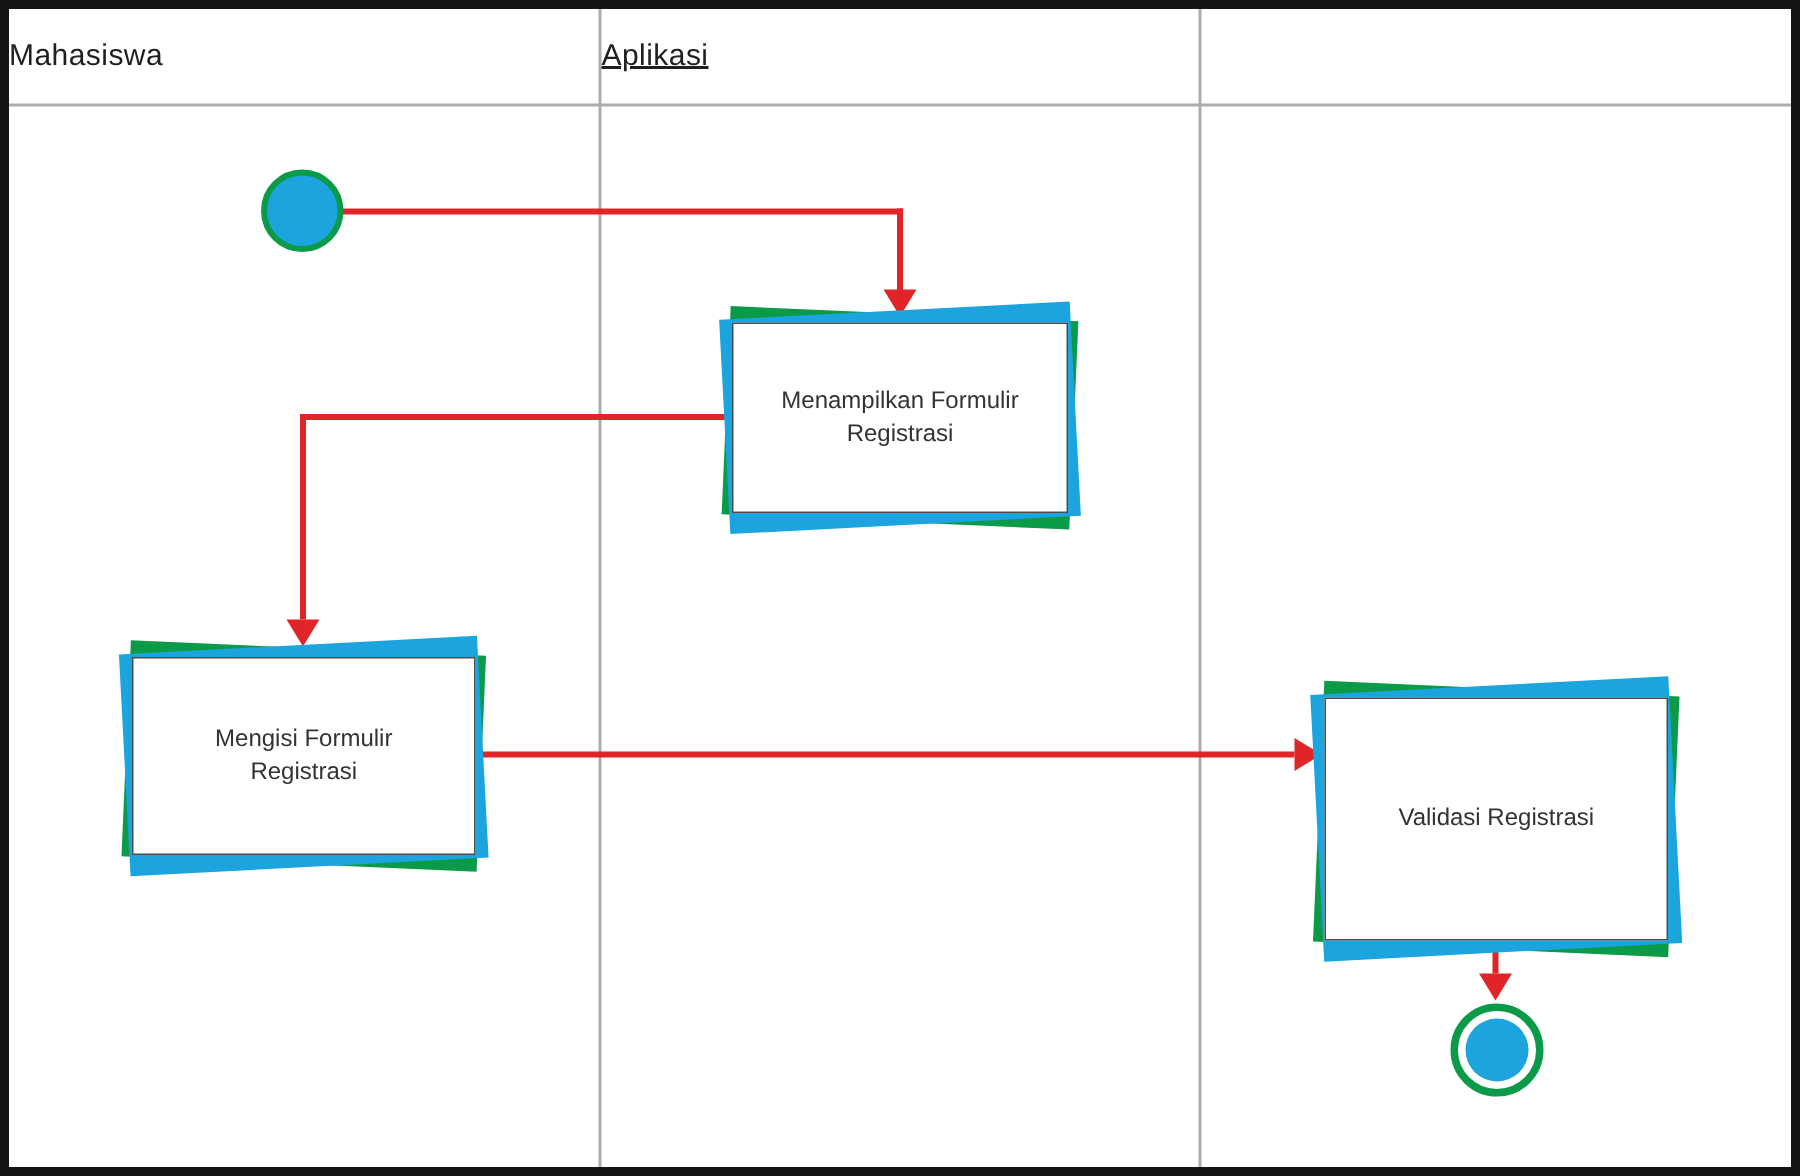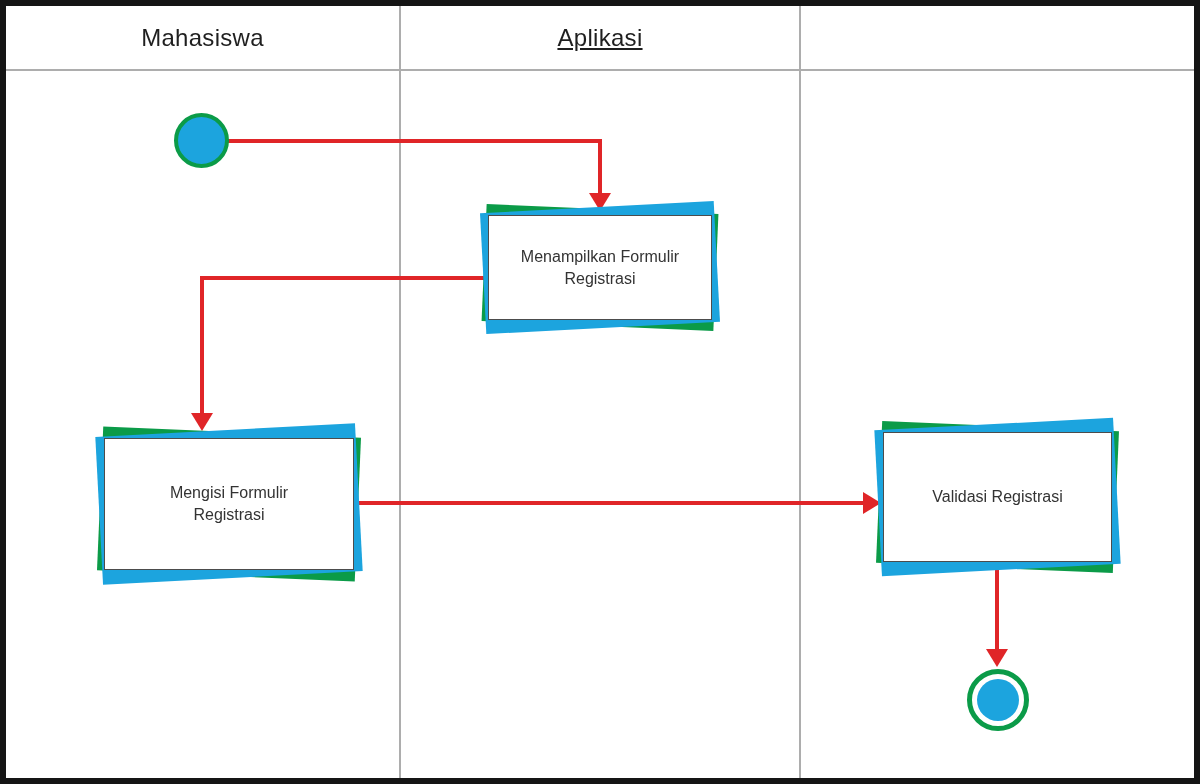--- a/index.html
+++ b/index.html
@@ -4,39 +4,39 @@
 <style>
   html,body{margin:0;padding:0;background:#fff;font-family:"Liberation Sans",sans-serif;}
   .stage{position:relative;width:1200px;height:784px;background:#fff;overflow:hidden;}
   .frame{position:absolute;inset:0;border:6px solid var(--frame,#151515);pointer-events:none;z-index:30;}
 
   
   .header-line{position:absolute;left:6px;right:6px;top:69px;height:2px;background:var(--gray,#ADADAD);z-index:1;}
   .lane-divider{position:absolute;top:6px;bottom:6px;width:2px;background:var(--gray,#ADADAD);z-index:1;}
   #divider-1{left:399px;}
   #divider-2{left:799px;}
-  .lane-title{position:absolute;top:6px;height:69px;line-height:63px;text-align:center;
-              font-size:24px;color:var(--ink,#1f1f1f);letter-spacing:.3px;z-index:2;}
+  .lane-title{position:absolute;top:6px;height:69px;line-height:63px;
+              font-size:20px;color:var(--ink,#1f1f1f);letter-spacing:.3px;z-index:2;}
   #lane-title-1{left:6px;width:393px;}
   #lane-title-2{left:401px;width:398px;text-decoration:underline;}
   #lane-title-3{left:801px;width:393px;}
 
   
   .start-node{position:absolute;left:174px;top:113px;width:55px;height:55px;border-radius:50%;
               box-sizing:border-box;background:var(--blue,#1CA4DE);border:4px solid var(--green,#0B9B48);z-index:10;}
   .end-node{position:absolute;left:967px;top:669px;width:62px;height:62px;border-radius:50%;
             box-sizing:border-box;background:#fff;border:5px solid var(--green,#0B9B48);z-index:10;}
   .end-node-core{position:absolute;left:5px;top:5px;width:42px;height:42px;border-radius:50%;
                  background:var(--blue,#1CA4DE);}
 
   
   .activity{position:absolute;z-index:8;}
-  #box-menampilkan{left:488px;top:215px;width:224px;height:105px;}
-  #box-mengisi{left:104px;top:438px;width:250px;height:132px;}
-  #box-validasi{left:883px;top:432px;width:229px;height:130px;}
+  #box-menampilkan{left:488px;top:215px;width:224px;height:127px;}
+  #box-mengisi{left:88px;top:438px;width:229px;height:132px;}
+  #box-validasi{left:883px;top:465px;width:229px;height:162px;}
   .deco{position:absolute;box-sizing:border-box;}
   .deco-green{left:-4px;top:-6px;right:-4px;bottom:-6px;background:var(--green,#0B9B48);transform:rotate(2.5deg);}
   .deco-blue{left:-5px;top:-8px;right:-5px;bottom:-8px;background:var(--blue,#1CA4DE);transform:rotate(-3deg);}
   .card{position:absolute;inset:0;background:#fff;border:1.5px solid var(--cardBorder,#4C4C4C);
         display:flex;align-items:center;justify-content:center;text-align:center;}
   .card-label{font-size:16px;line-height:22px;color:#333;width:190px;}
 
   
   .flow{position:absolute;background:var(--red,#E02528);z-index:6;}
   .arrow-head{position:absolute;width:0;height:0;z-index:6;}

